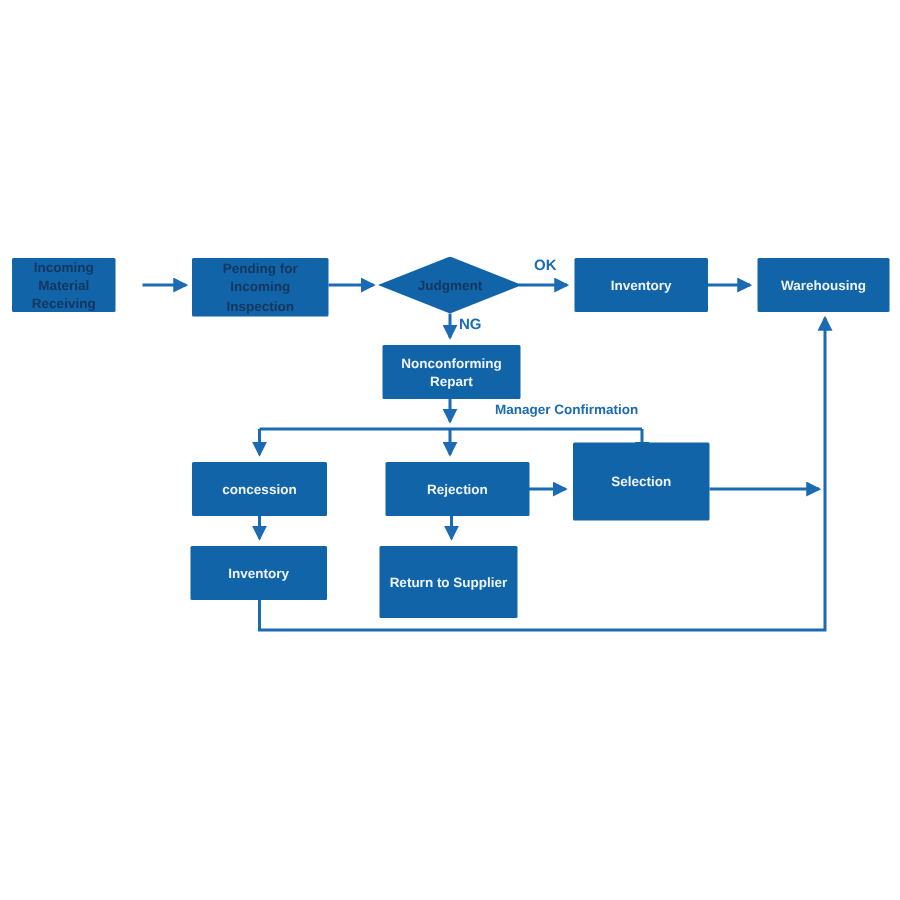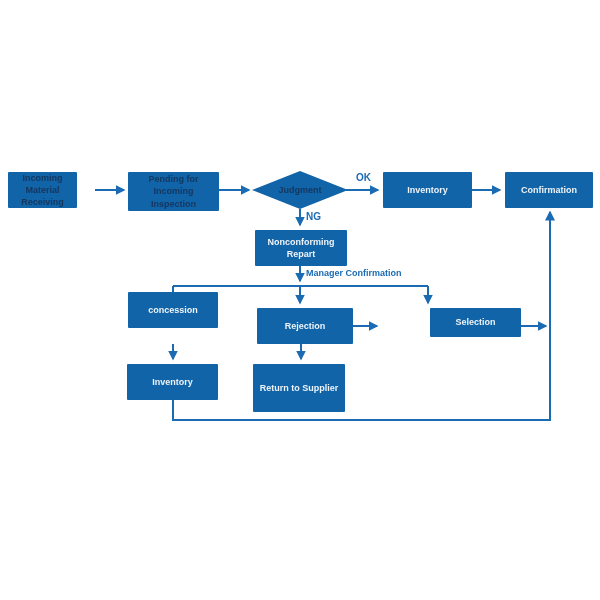--- a/index.html
+++ b/index.html
@@ -40,21 +40,21 @@
     color: #15365e;
     border-radius: 0;
   }
   .edge-label {
     position: absolute;
     color: #1a6bb3;
     font-size: 10px;
     font-weight: 600;
     white-space: nowrap;
   }
-  .edge-label.small { font-size: 9px; }
+  .edge-label.small { font-size: 9px; margin-left: 24px; }
 </style>
 </head>
 <body>
 
 <div id="canvas">
 
   <svg id="wires" viewBox="0 0 600 600" xmlns="http://www.w3.org/2000/svg">
     <defs>
       <marker id="arrow" viewBox="0 0 10 10" refX="8.5" refY="5" markerWidth="5" markerHeight="5" orient="auto-start-reverse">
         <path d="M0,0 L10,5 L0,10 z" fill="#1a6bb3"></path>
@@ -80,29 +80,29 @@
   </svg>
 
   <div class="node dark-text" style="left:8px;   top:172px; width:69px; height:36px;">Incoming Material Receiving</div>
 
   <div class="node dark-text" style="left:128px; top:172px; width:91px; height:39px;">Pending for Incoming Inspection</div>
 
   <div class="diamond" style="left:252px; top:171px; width:96px; height:38px;">Judgment</div>
 
   <div class="node" style="left:383px; top:172px; width:89px; height:36px;">Inventory</div>
 
-  <div class="node" style="left:505px; top:172px; width:88px; height:36px;">Confirmation</div>
+  <div class="node" style="left:505px; top:172px; width:88px; height:36px;">Warehousing</div>
 
   <div class="node" style="left:255px; top:230px; width:92px; height:36px;">Nonconforming Repart</div>
 
-  <div class="node" style="left:128px; top:292px; width:90px; height:36px;">concession</div>
+  <div class="node" style="left:128px; top:308px; width:90px; height:36px;">concession</div>
 
   <div class="node" style="left:257px; top:308px; width:96px; height:36px;">Rejection</div>
 
-  <div class="node" style="left:382px; top:308px; width:91px; height:29px;margin-left:48px;">Selection</div>
+  <div class="node" style="left:382px; top:295px; width:91px; height:52px;">Selection</div>
 
   <div class="node" style="left:127px; top:364px; width:91px; height:36px;">Inventory</div>
 
   <div class="node" style="left:253px; top:364px; width:92px; height:48px;">Return to Supplier</div>
 
   <div class="edge-label" style="left:356px; top:172px;">OK</div>
 
   <div class="edge-label" style="left:306px; top:211px;">NG</div>
 
   <div class="edge-label small" style="left:306px; top:268px;">Manager Confirmation</div>

